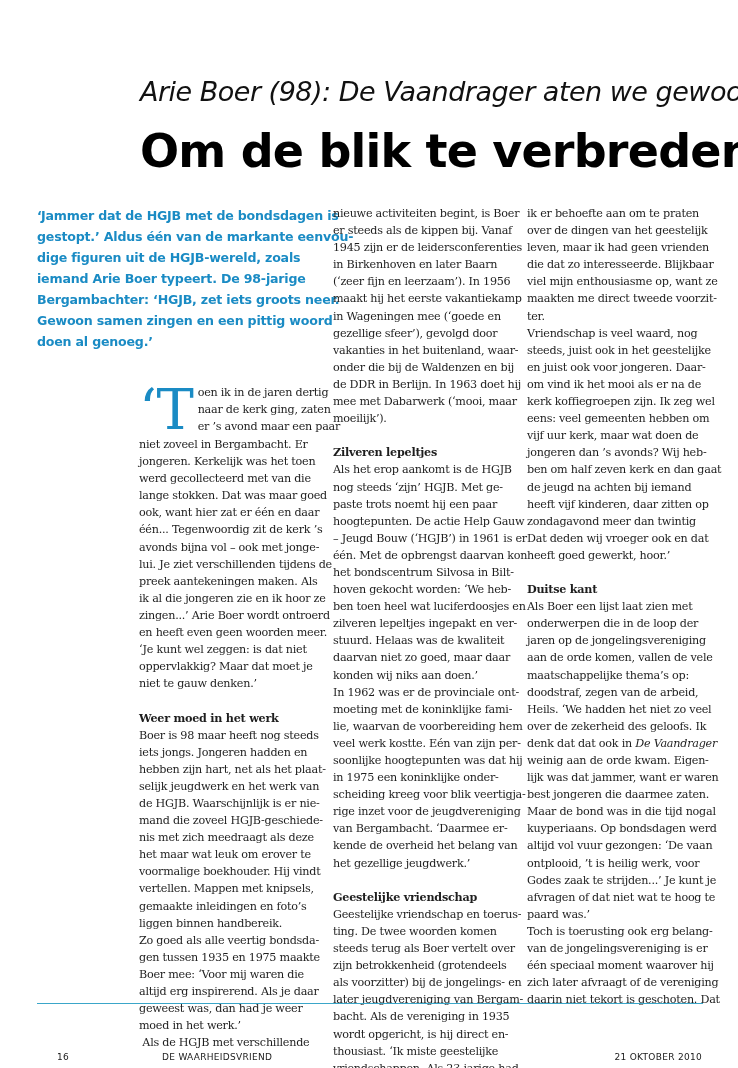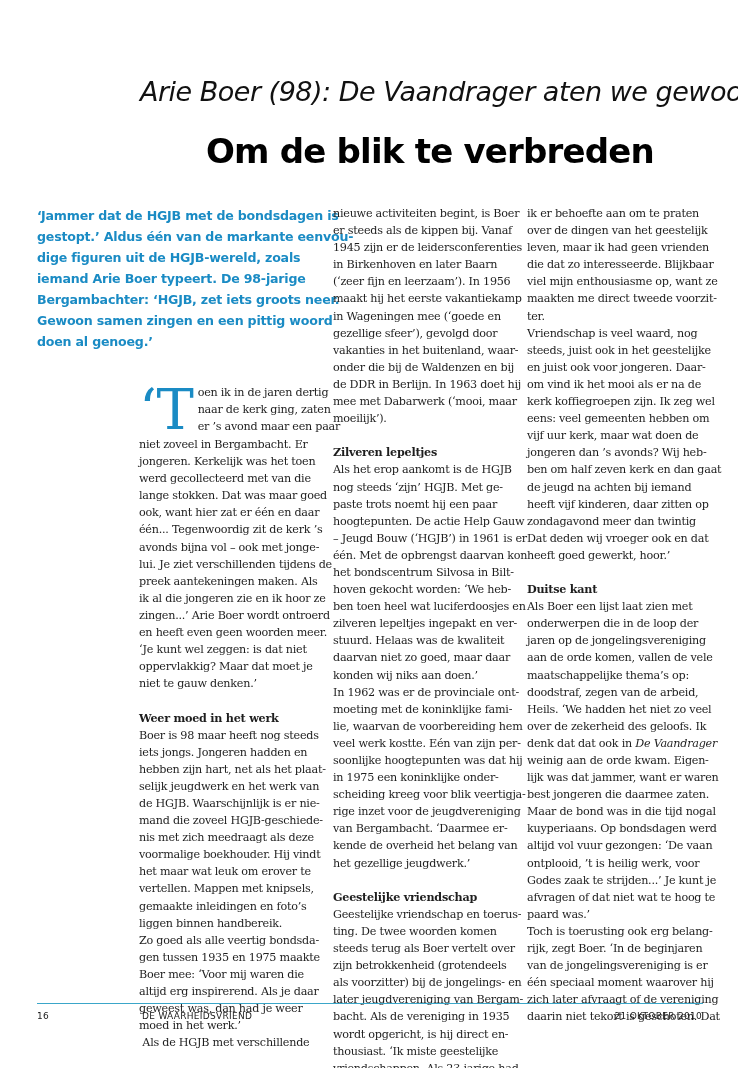--- a/index.html
+++ b/index.html
@@ -5,21 +5,21 @@
   html, body { margin: 0; padding: 0; background: #ffffff; }
   body { width: 738px; height: 1068px; position: relative; overflow: hidden; color: #1a1a1a; }
   .kicker {
     position: absolute; left: 140px; top: 74px; width: 580px;
     font-family: "DejaVu Sans", sans-serif; font-style: italic; font-weight: normal;
     font-size: 27px; line-height: 36px; color: #111; letter-spacing: -0.5px; white-space: nowrap;
   }
   .headline {
     position: absolute; left: 140px; top: 126px; width: 580px;
     font-family: "DejaVu Sans", sans-serif; font-weight: bold;
-    font-size: 34px; line-height: 50px; color: #000; letter-spacing: -0.8px; white-space: nowrap; text-align: center;
+    font-size: 46px; line-height: 50px; color: #000; letter-spacing: -0.8px; white-space: nowrap; text-align: center;
   }
   .intro {
     position: absolute; left: 37px; top: 205px; width: 290px;
     font-family: "DejaVu Sans", sans-serif; font-weight: bold;
     font-size: 12.6px; line-height: 21px; color: #1a8bc4; letter-spacing: -0.2px;
   }
   .col {
     position: absolute; top: 205px; width: 190px;
     font-family: "DejaVu Serif", serif; font-size: 11.2px; line-height: 17.1px; color: #1e1e1e;
     letter-spacing: -0.25px;
@@ -32,22 +32,22 @@
   .sub { font-weight: bold; }
   .dropcap {
     float: left; font-family: "DejaVu Serif", serif; font-size: 56px; line-height: 48px;
     color: #1a8bc4; margin: 2px 4px 0 0; height: 50px;
   }
   .dropcap-lines .line { margin-left: 0; }
   .footer-rule {
     position: absolute; left: 37px; top: 1003px; width: 666px; height: 1px; background: #3aa6c9;
   }
   .footer {
-    position: absolute; top: 1011px; font-family: "DejaVu Sans", sans-serif;
-    font-size: 9px; letter-spacing: 0.3px; color: #1a1a1a;
+    position: absolute; top: 1052px; font-family: "DejaVu Sans", sans-serif;
+    font-size: 9px; letter-spacing: 0.3px; color: #1a1a1a; margin-left: 20px;
   }
   .f-page { left: 37px; }
   .f-pub { left: 142px; }
   .f-date { right: 36px; }
   i.em { font-style: italic; }
 </style>
 </head>
 <body>
 
 <div class="kicker">Arie Boer (98): De Vaandrager aten we gewoon op</div>
@@ -91,22 +91,22 @@
   <span class="gap"></span>
   <span class="line sub">Weer moed in het werk</span>
   <div>
     <span class="line">Boer is 98 maar heeft nog steeds</span>
     <span class="line">iets jongs. Jongeren hadden en</span>
     <span class="line">hebben zijn hart, net als het plaat-</span>
     <span class="line">selijk jeugdwerk en het werk van</span>
     <span class="line">de HGJB. Waarschijnlijk is er nie-</span>
     <span class="line">mand die zoveel HGJB-geschiede-</span>
     <span class="line">nis met zich meedraagt als deze</span>
+    <span class="line">het maar wat leuk om erover te</span>
     <span class="line">voormalige boekhouder. Hij vindt</span>
-    <span class="line">het maar wat leuk om erover te</span>
     <span class="line">vertellen. Mappen met knipsels,</span>
     <span class="line">gemaakte inleidingen en foto’s</span>
     <span class="line">liggen binnen handbereik.</span>
     <span class="line">Zo goed als alle veertig bondsda-</span>
     <span class="line">gen tussen 1935 en 1975 maakte</span>
     <span class="line">Boer mee: ‘Voor mij waren die</span>
     <span class="line">altijd erg inspirerend. Als je daar</span>
     <span class="line">geweest was, dan had je weer</span>
     <span class="line">moed in het werk.’</span>
     <span class="line" style="white-space:pre"> Als de HGJB met verschillende</span>
@@ -213,21 +213,20 @@
     <span class="line">lijk was dat jammer, want er waren</span>
     <span class="line">best jongeren die daarmee zaten.</span>
     <span class="line">Maar de bond was in die tijd nogal</span>
     <span class="line">kuyperiaans. Op bondsdagen werd</span>
     <span class="line">altijd vol vuur gezongen: ‘De vaan</span>
     <span class="line">ontplooid, ’t is heilig werk, voor</span>
     <span class="line">Godes zaak te strijden...’ Je kunt je</span>
     <span class="line">afvragen of dat niet wat te hoog te</span>
     <span class="line">paard was.’</span>
     <span class="line">Toch is toerusting ook erg belang-</span>
-    <span class="line">rijk, zegt Boer. ‘In de beginjaren</span>
     <span class="line">van de jongelingsvereniging is er</span>
     <span class="line">één speciaal moment waarover hij</span>
     <span class="line">zich later afvraagt of de vereniging</span>
     <span class="line">daarin niet tekort is geschoten. Dat</span>
   </div>
 </div>
 
 <div class="footer-rule"></div>
 <div class="footer f-page">16</div>
 <div class="footer f-pub">DE WAARHEIDSVRIEND</div>

